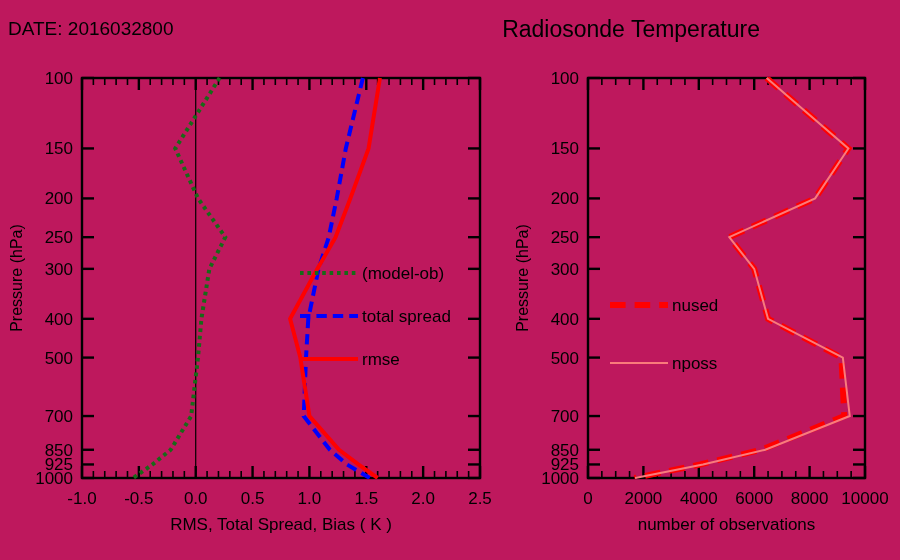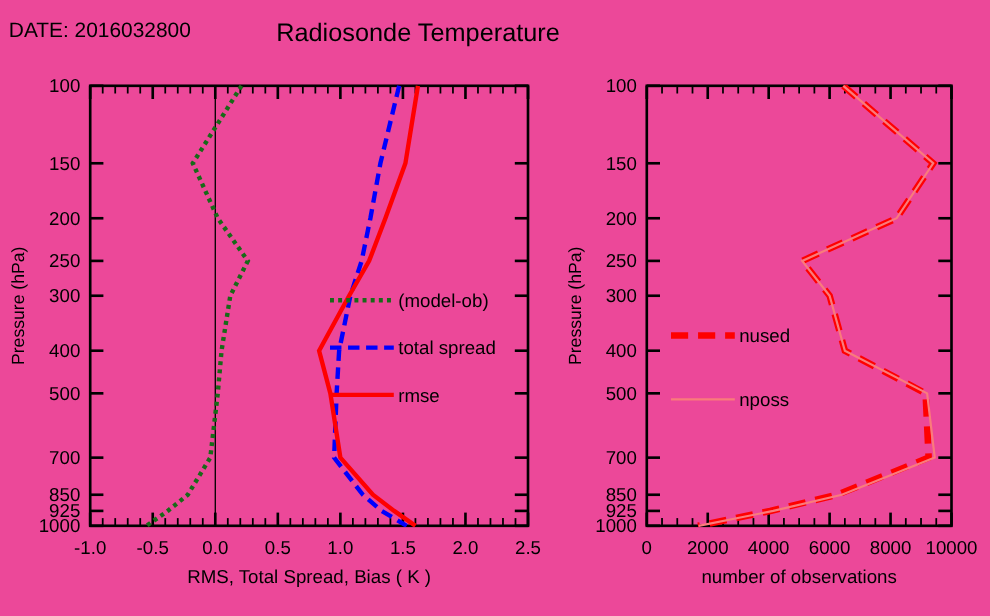--- a/index.html
+++ b/index.html
@@ -4,38 +4,38 @@
 <style>
   html, body {
     margin: 0;
     padding: 0;
     background: #ffffff;
   }
   #root {
     position: relative;
     width: 900px;
     height: 560px;
-    background: #ec4899;
+    background: #be185d;
     font-family: "Liberation Sans", sans-serif;
     overflow: hidden;
   }
   .date-label {
     position: absolute;
     left: 8px;
     top: 18px;
     font-size: 19px;
     color: #000000;
     white-space: nowrap;
   }
   .main-title {
     position: absolute;
     left: 0;
     top: 16px;
     width: 760px;
-    text-align: center;
+    text-align: right;
     font-size: 23px;
     color: #000000;
     white-space: nowrap;
   }
   svg { display: block; }
   .plot-svg {
     position: absolute;
     left: 0;
     top: 0;
   }

